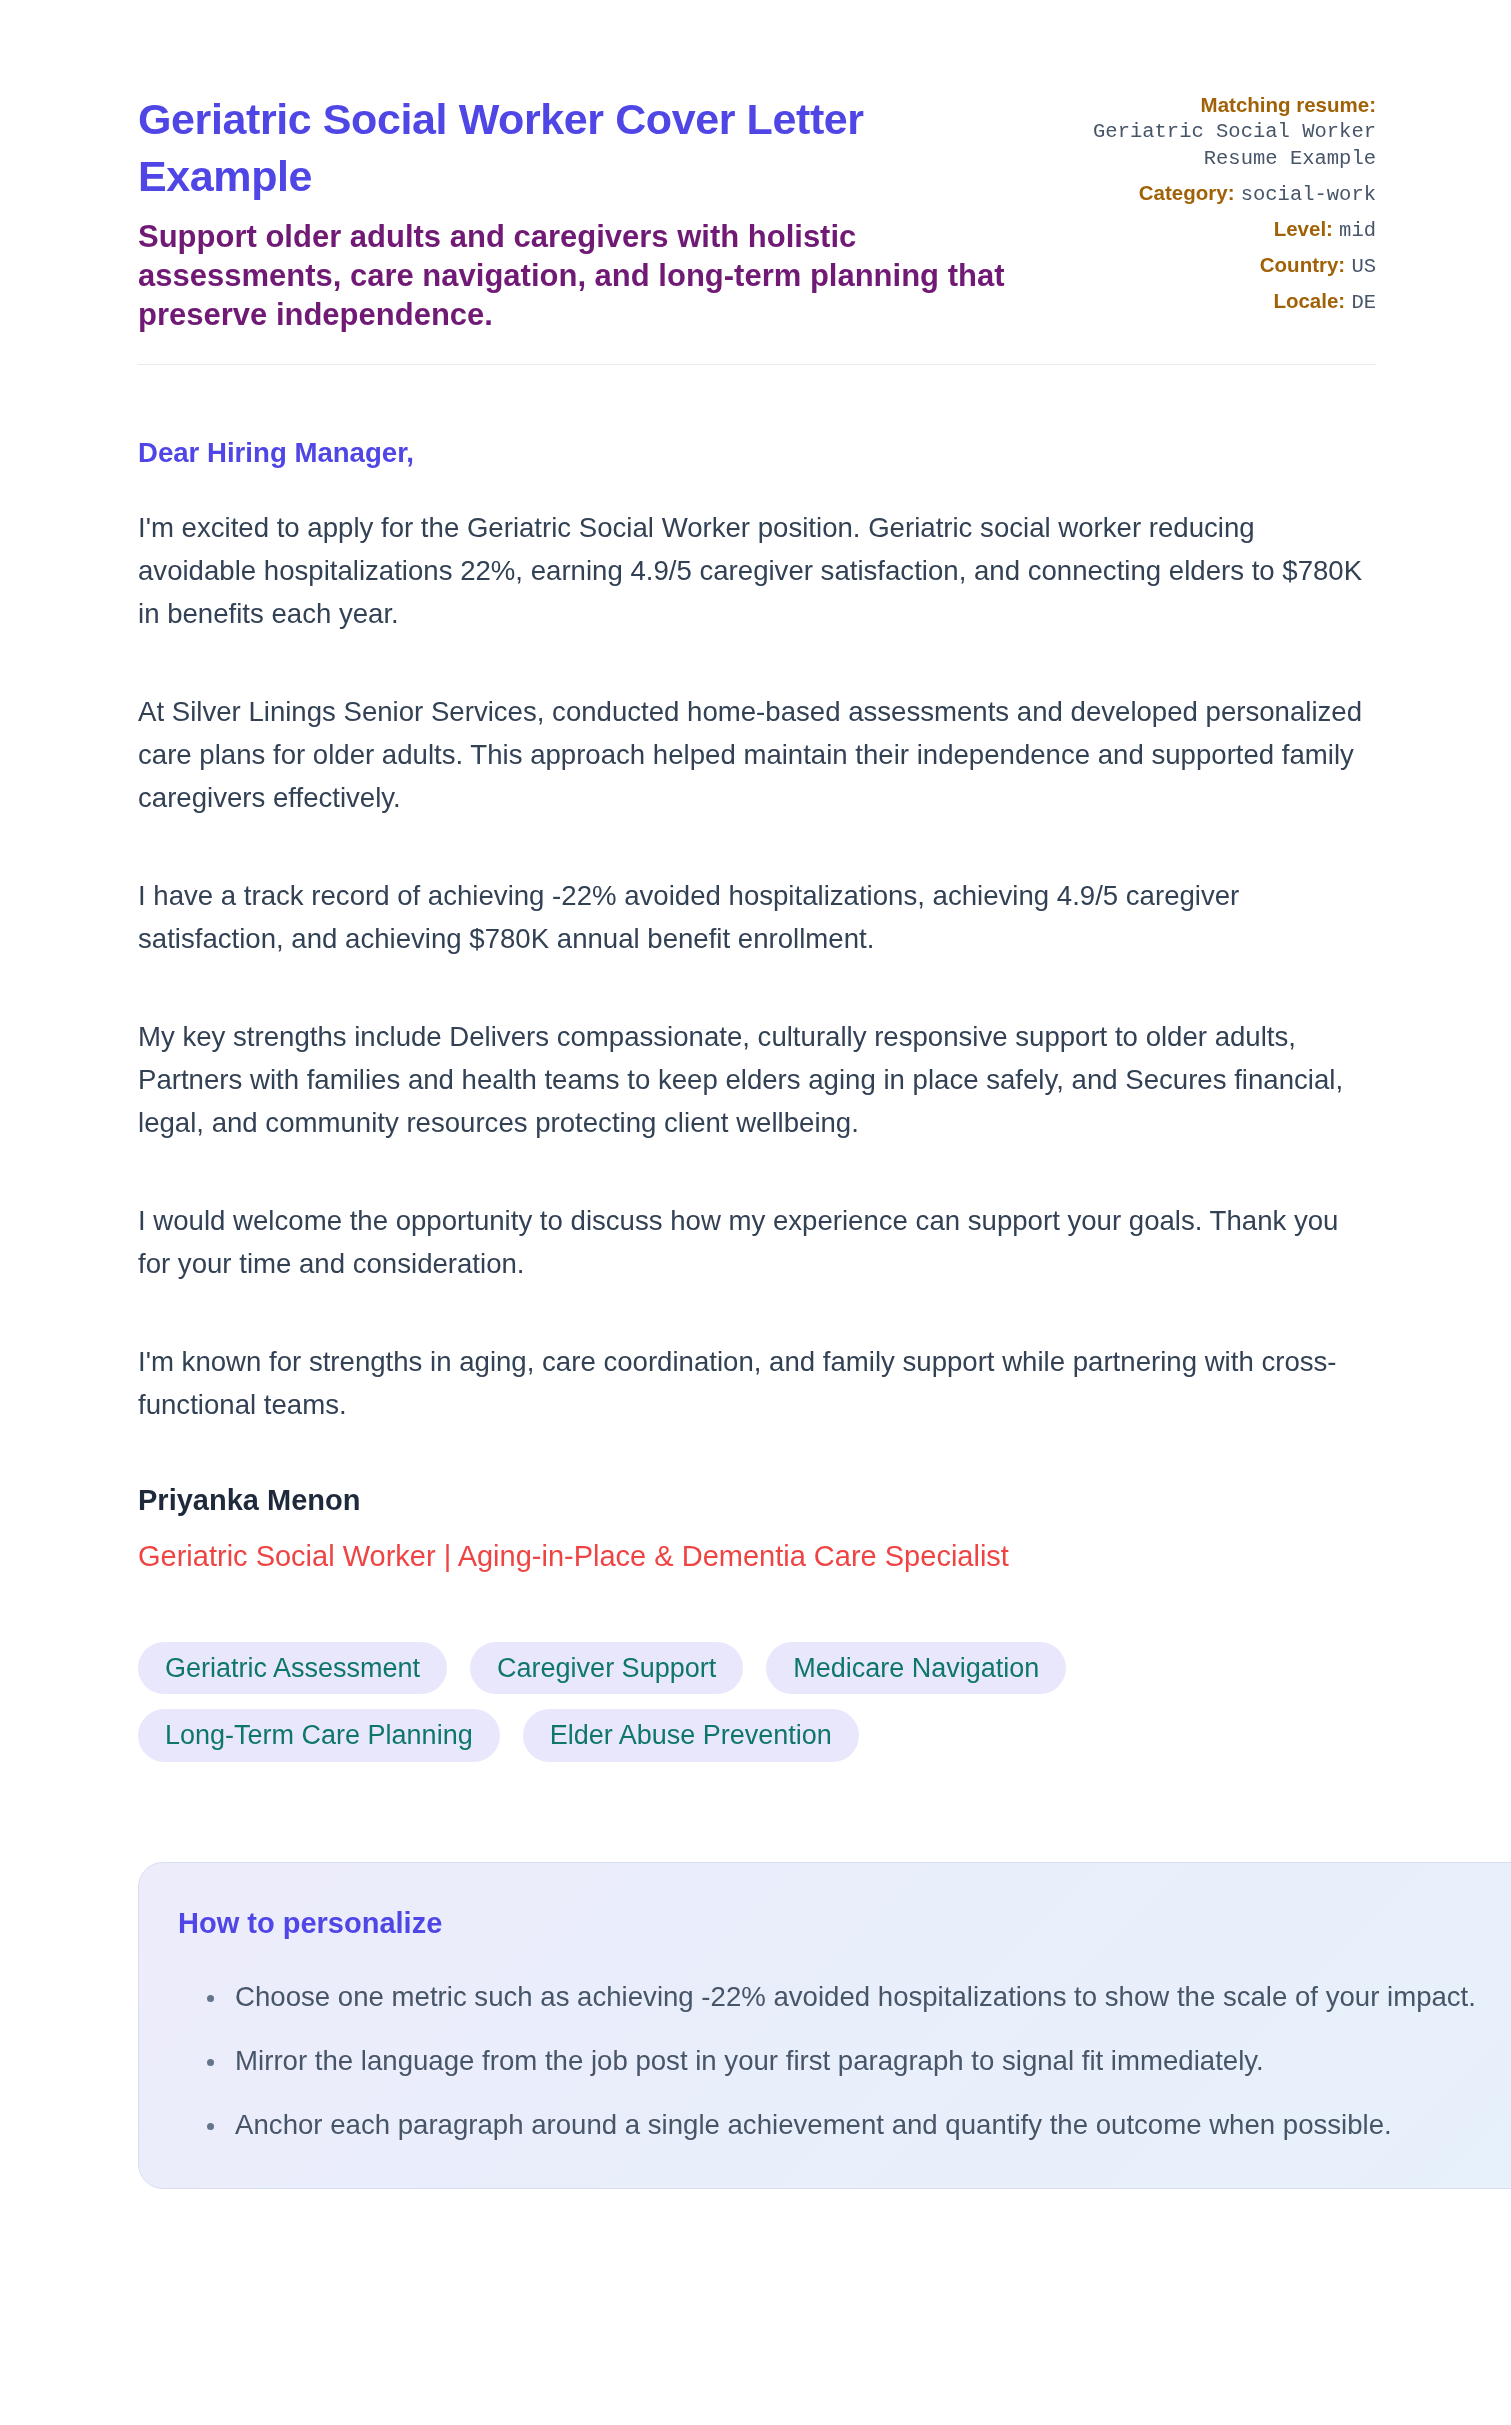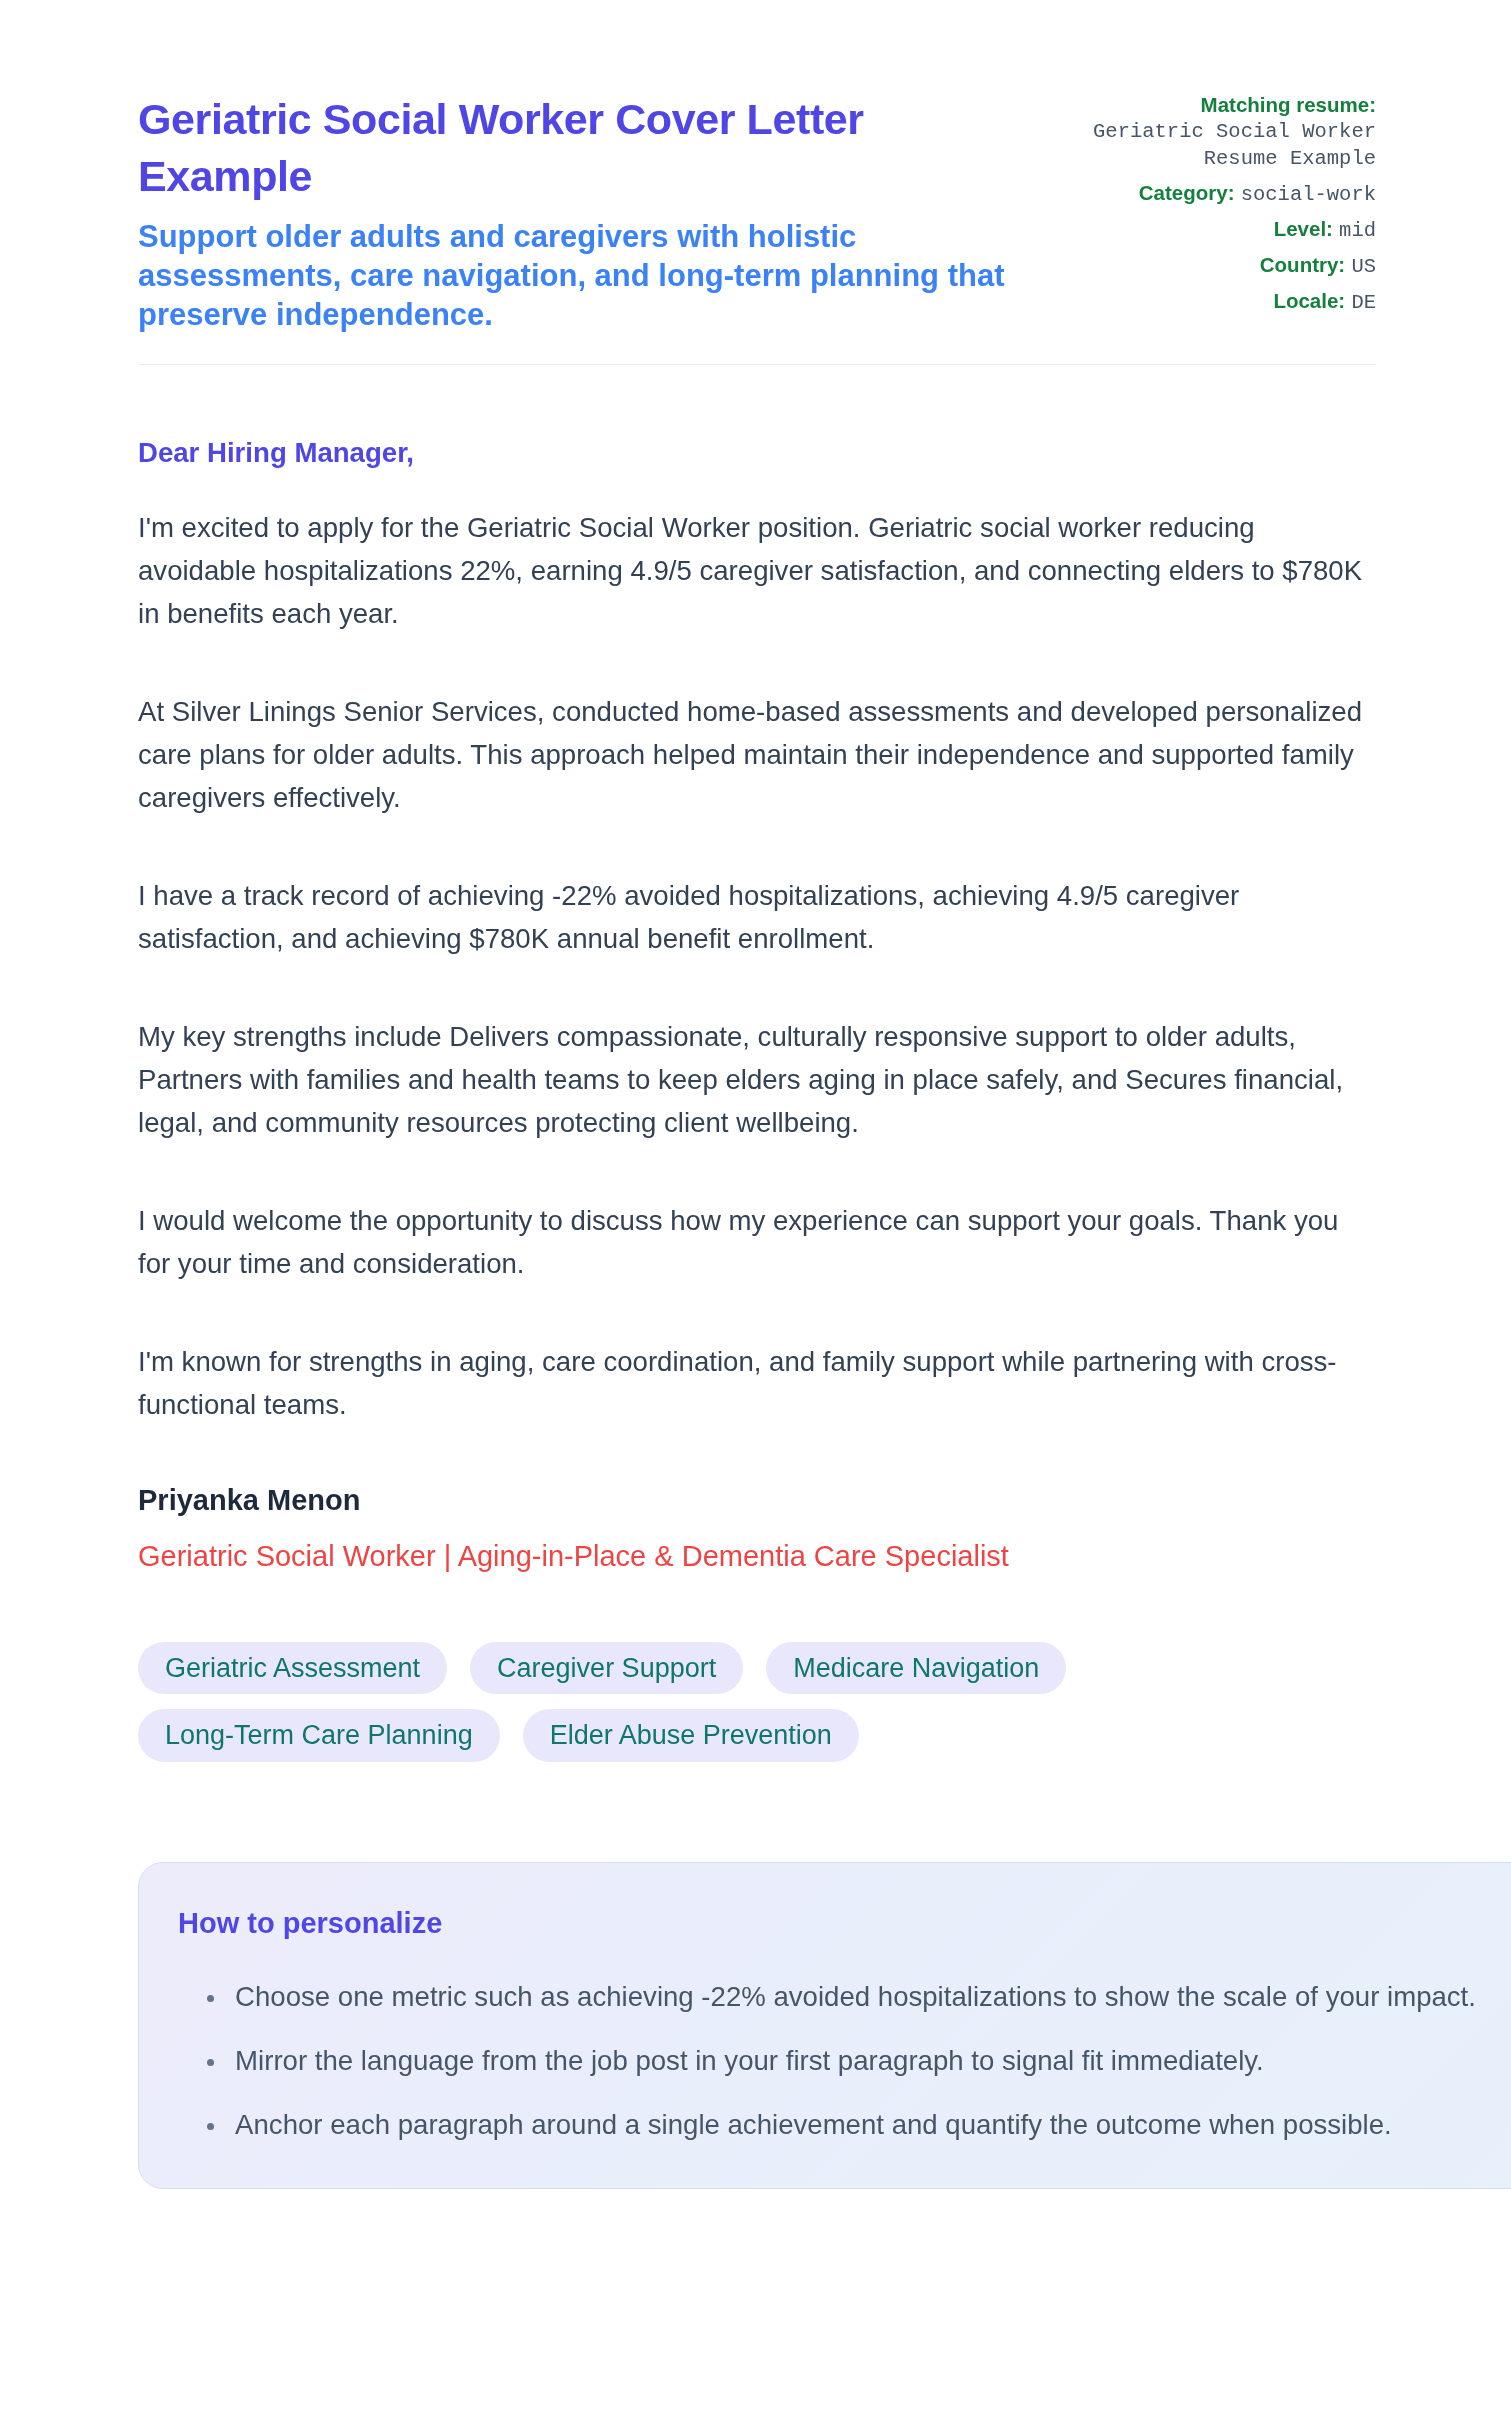--- a/index.html
+++ b/index.html
@@ -29,34 +29,34 @@
     font-weight: 700;
     letter-spacing: -0.4px;
     color: #4f46e5;
   }
   .page-subtitle {
     margin: 0;
     max-width: 871px;
     font-size: 31px;
     line-height: 39px;
     font-weight: 700;
-    color: #3b82f6;
+    color: #701a75;
   }
   .meta-block {
     flex: 0 0 auto;
     width: 302px;
     text-align: right;
     font-size: 20.5px;
     line-height: 27px;
     color: #475569;
     padding-top: 0;
   }
   .meta-entry { margin-top: 7.1px; }
   .meta-entry:first-child { margin-top: 0; }
-  .meta-label { font-weight: 700; color: #15803d; }
+  .meta-label { font-weight: 700; color: #a16207; }
   .meta-entry .meta-value { margin-left: 6.2px; font-family: Liberation Mono, monospace; }
   .meta-entry.stacked .meta-value { display: block; margin-left: 0; }
 
   
   .divider {
     border: none;
     border-top: 1.8px solid #e7eaf0;
     margin: 30px 0 66px 0;
   }
 

